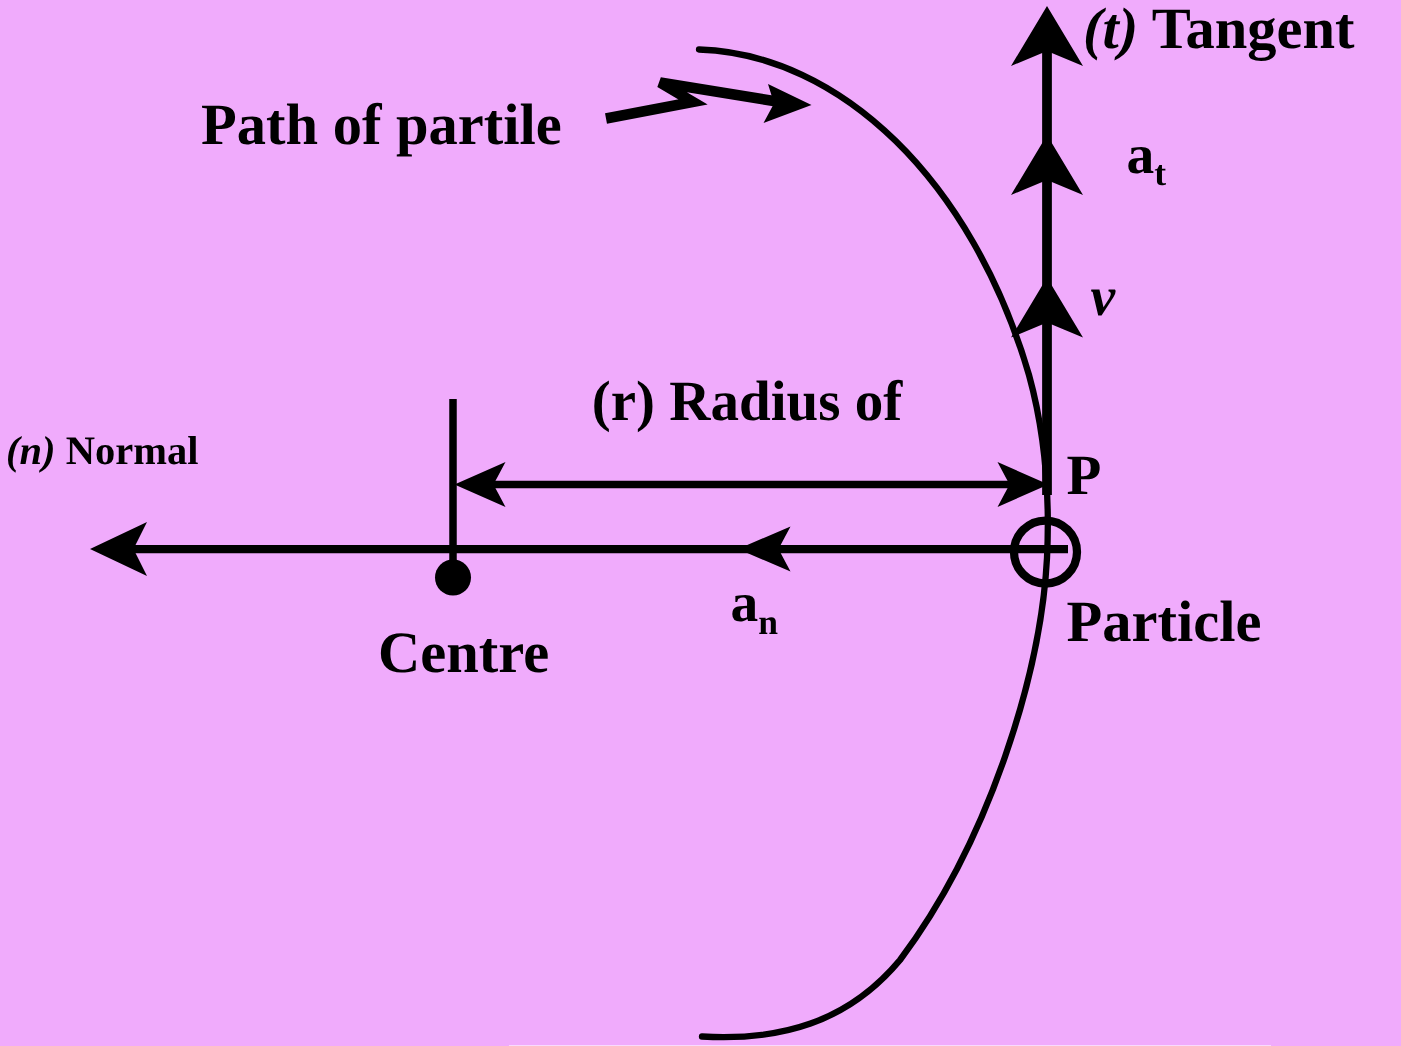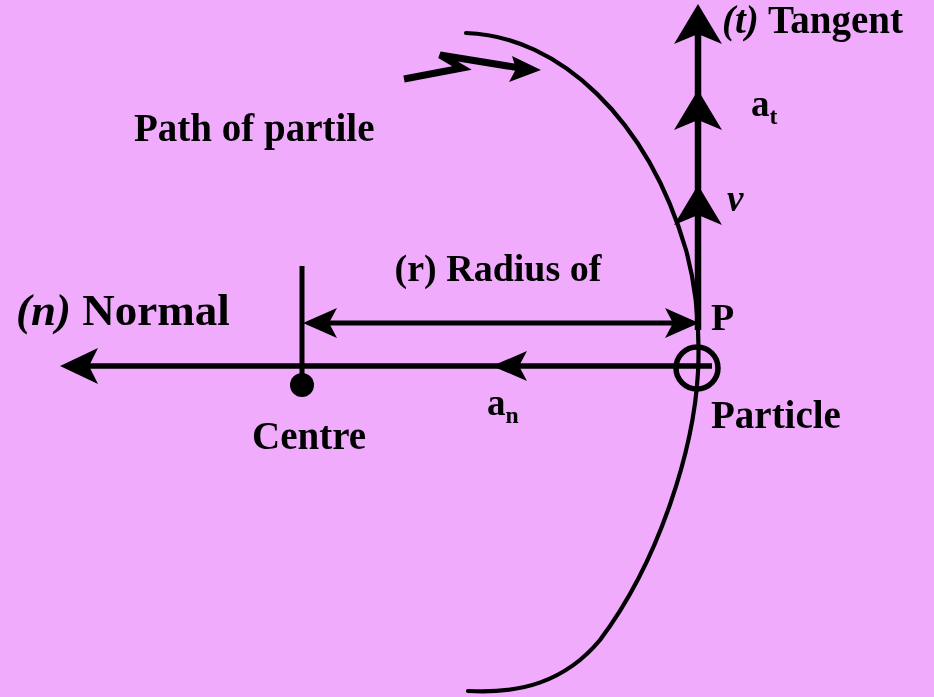--- a/index.html
+++ b/index.html
@@ -39,23 +39,23 @@
     font-size: 0.64em;
     vertical-align: sub;
     font-style: normal;
   }
   .ital-inline { font-style: italic; }
 
   
   #label-tangent   { left: 722px; top: -2px;  font-size: 39px; }
   #label-at        { left: 751px; top: 83px;  font-size: 37px; }
   #label-v         { left: 727px; top: 178px; font-size: 37px; }
-  #label-path      { left: 134px; top: 62px;  font-size: 39px; margin-top: 44px; }
+  #label-path      { left: 134px; top: 62px;  font-size: 39px; }
   #label-radius    { left: 369px; top: 224px; font-size: 38px; text-align: center; width: 258px; margin-top: 23px; }
-  #label-normal    { left: 16px;   top: 285px; font-size: 45px; }
+  #label-normal    { left: 4px;   top: 285px; font-size: 27px; }
   #label-p         { left: 711px; top: 296px; font-size: 38px; }
   #label-an        { left: 487px; top: 382px; font-size: 37px; text-align: right; }
   #label-centre    { left: 252px; top: 414px; font-size: 39px; }
   #label-particle  { left: 711px; top: 393px; font-size: 39px; text-align: center; }
 </style>
 </head>
 <body>
 
 <div id="diagram-root">
 

